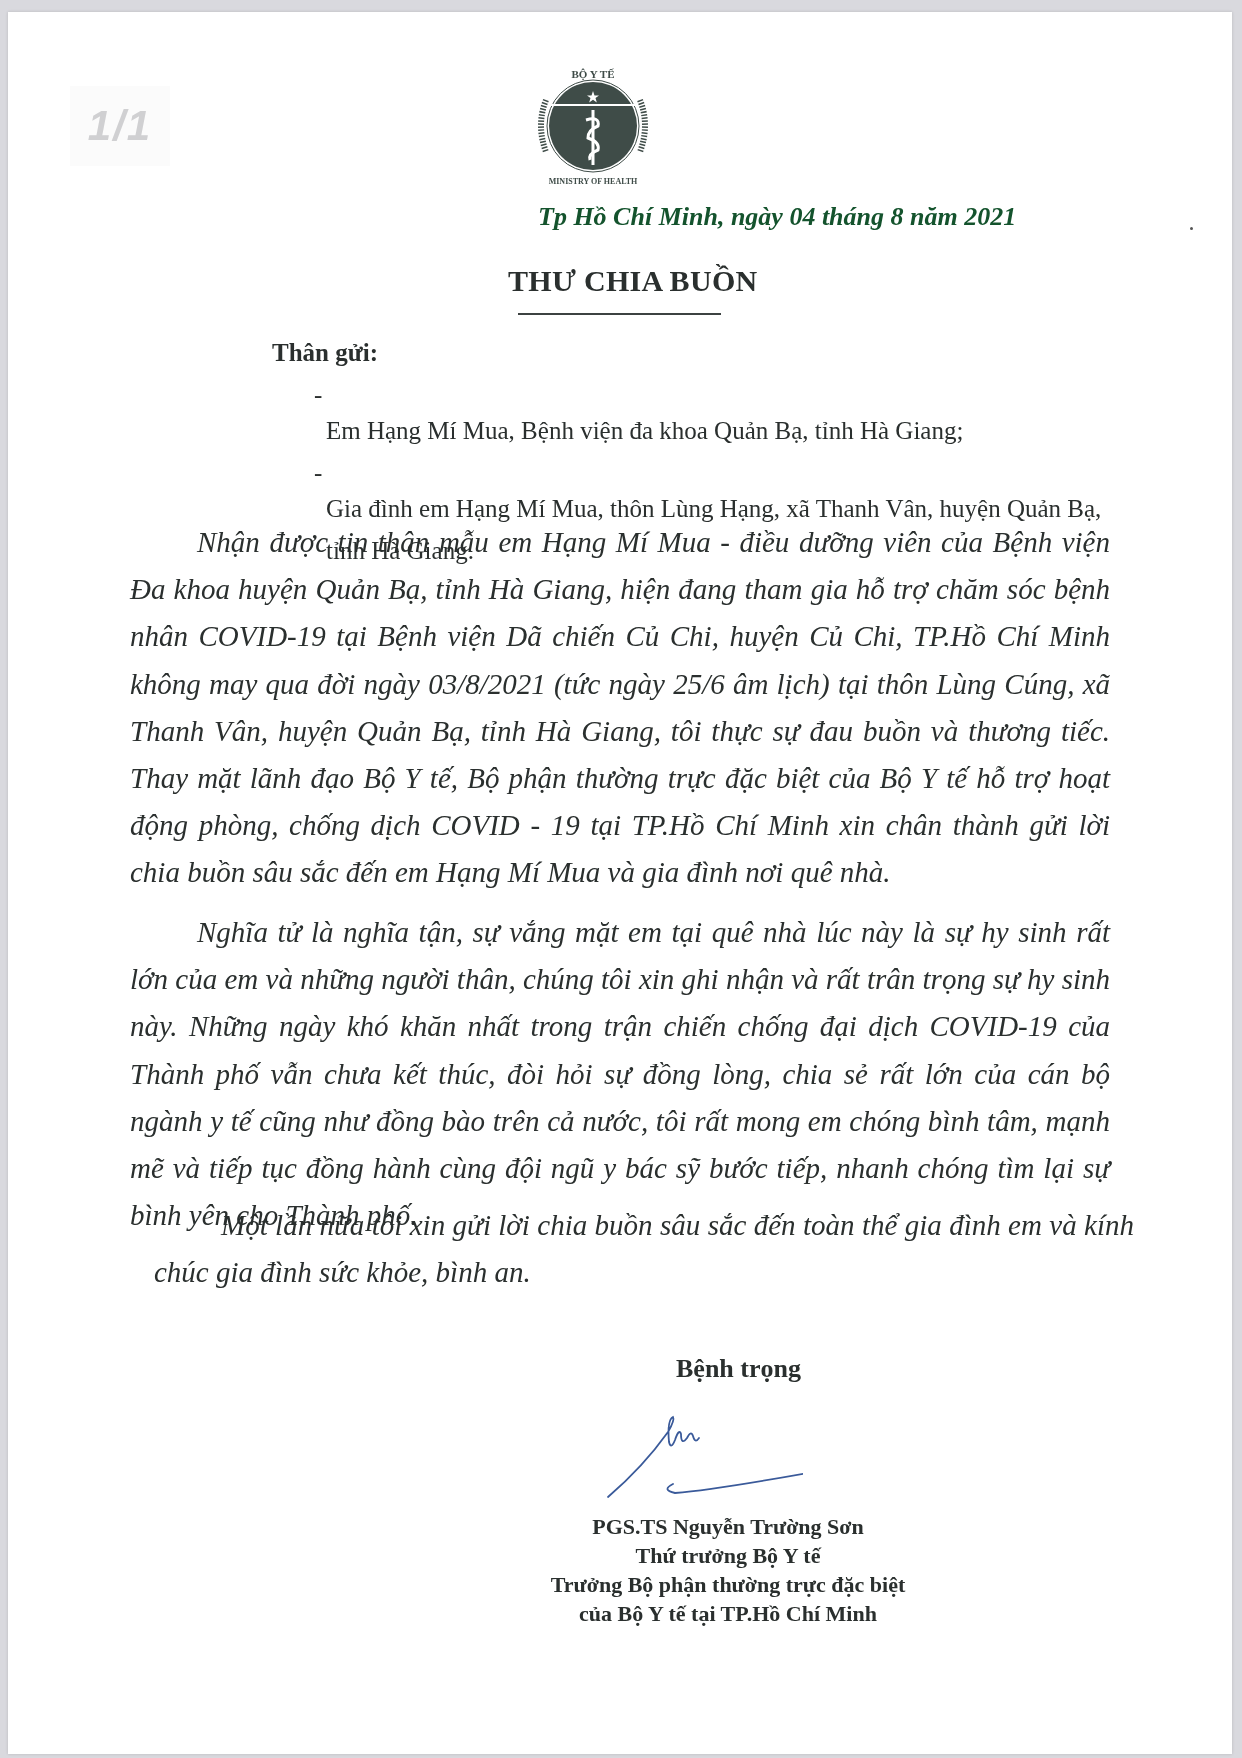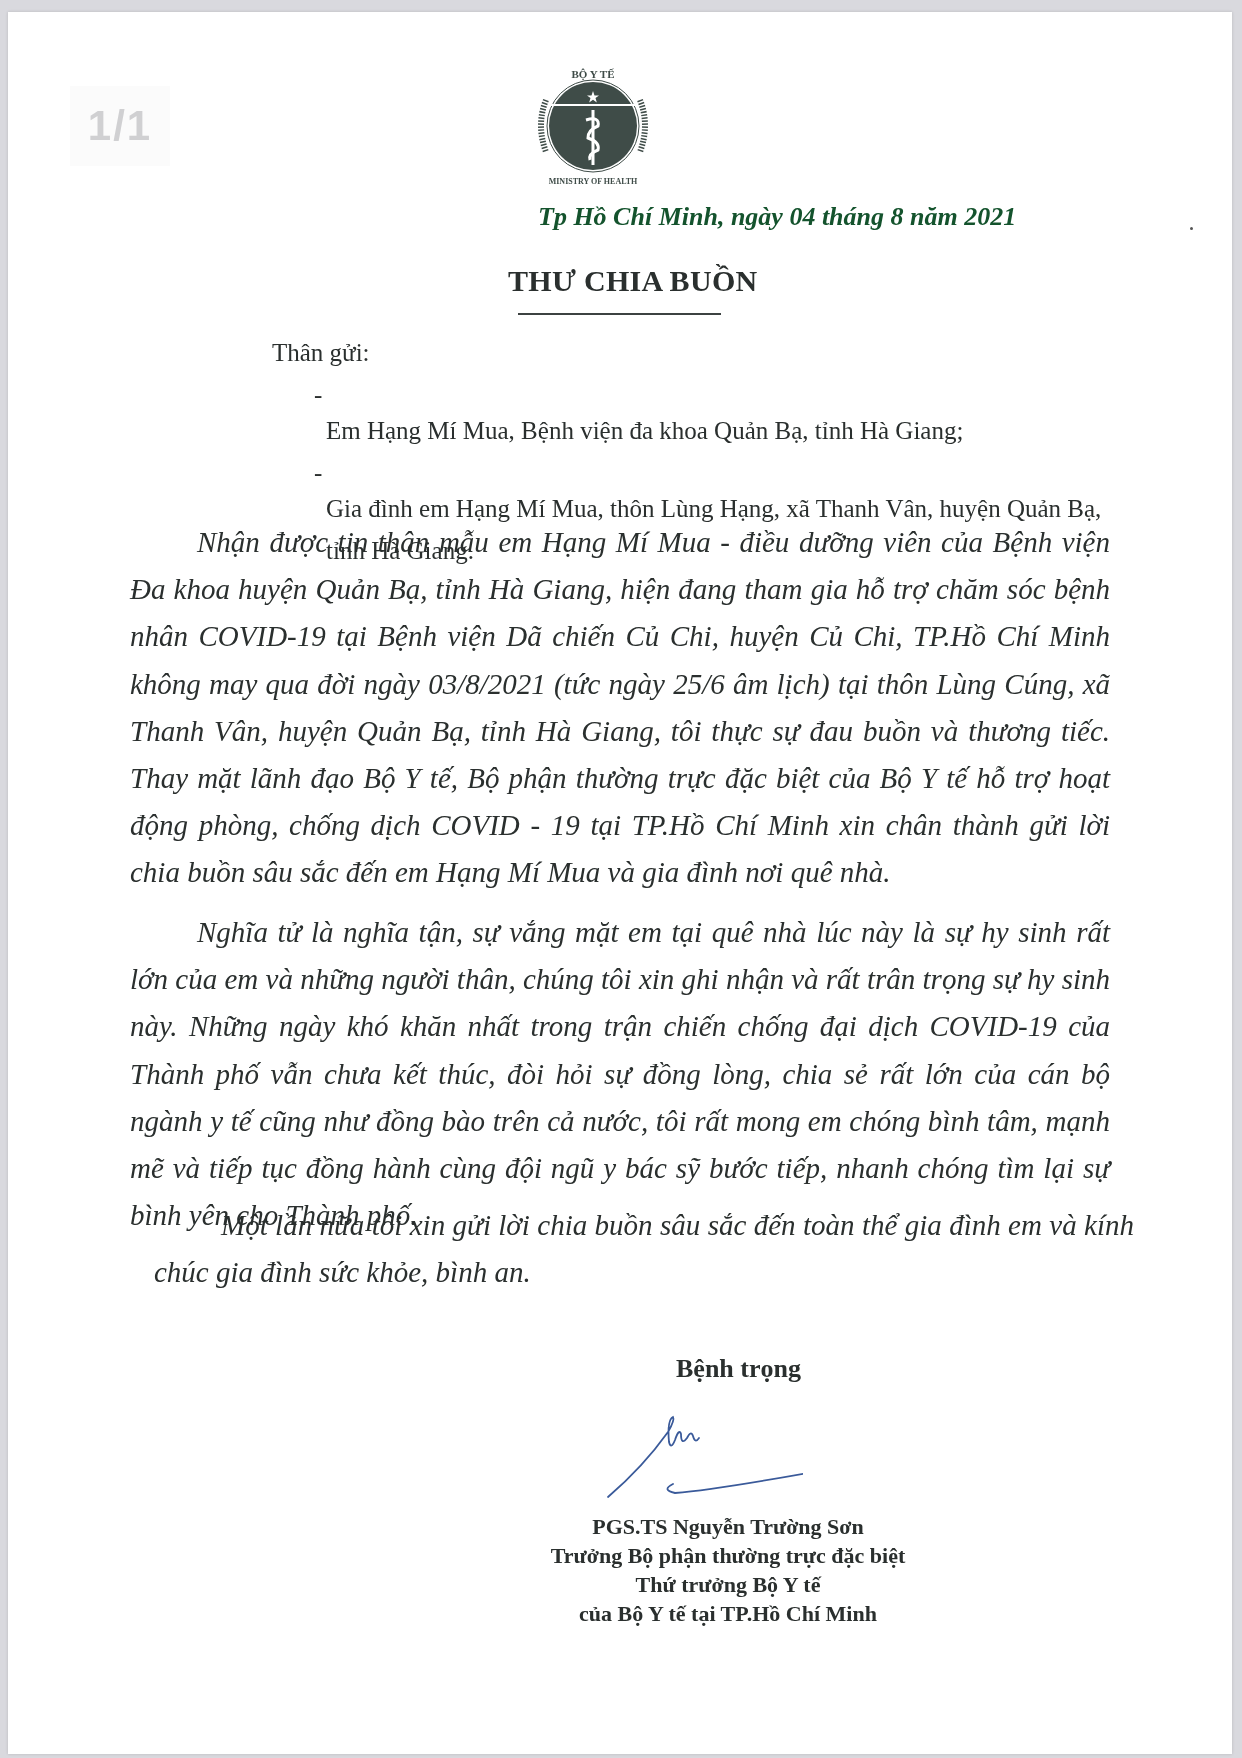--- a/index.html
+++ b/index.html
@@ -13,35 +13,35 @@
     .page {
       position: absolute; left: 8px; top: 12px; width: 1224px; height: 1742px;
       background: #ffffff;
       box-shadow: 0 0 3px rgba(0,0,0,0.15);
     }
     .page-counter {
       position: absolute; left: 62px; top: 74px; width: 100px; height: 80px;
       background: #fbfbfb;
       font-family: "Liberation Sans", sans-serif; font-weight: bold;
       font-size: 42px; color: #d0d0d2; letter-spacing: 2px;
-      display: flex; align-items: center; justify-content: center;
+      display: flex; align-items: center; justify-content: center; font-style: italic;
     }
     .logo { position: absolute; left: 520px; top: 48px; width: 130px; height: 130px; }
     .date-line {
       position: absolute; left: 530px; top: 190px;
       font-style: italic; font-weight: bold; font-size: 26px; color: #14532d;
     }
     .stray-dot { position: absolute; left: 1182px; top: 215px; width: 3px; height: 3px; background:#555; border-radius:50%; }
     .title {
       position: absolute; left: 500px; top: 252px;
       font-weight: bold; font-size: 30px; letter-spacing: 0.3px;
     }
     .title-rule { position: absolute; left: 510px; top: 301px; width: 203px; height: 2px; background: #3c4241; }
     .recipients { position: absolute; left: 264px; top: 320px; font-size: 25px; line-height: 42px; }
-    .recipients .label { font-weight: normal; }
+    .recipients .label { font-weight: bold; }
     .recipients .item { display: flex; }
     .recipients .dash { width: 54px; padding-left: 42px; box-sizing: border-box; }
     .recipients .item-text { width: 800px; margin-top: 36px; }
     .body-text {
       position: absolute; left: 122px; width: 980px;
       font-size: 29px; line-height: 47.2px; text-align: justify; font-style: italic;
     }
     .body-text p { margin: 0; text-indent: 67px; }
     .p1 { top: 507px; }
     .p2 { top: 897px; }
@@ -107,17 +107,17 @@
 
   <svg class="signature" viewBox="0 0 200 120">
     <g stroke="#3a5a9a" stroke-width="1.8" fill="none" stroke-linecap="round">
       <path d="M5 105 Q40 75 65 40 Q72 28 70 25 Q64 28 66 50 Q68 58 72 48 Q76 36 78 42 Q78 54 84 46 Q88 38 90 44 Q92 52 96 46"></path>
       <path d="M70 92 Q58 98 72 101 Q110 98 210 80"></path>
     </g>
   </svg>
 
   <div class="signer-block">
     <div>PGS.TS Nguyễn Trường Sơn</div>
+    <div>Thứ trưởng Bộ Y tế</div>
     <div>Trưởng Bộ phận thường trực đặc biệt</div>
-    <div>Thứ trưởng Bộ Y tế</div>
     <div>của Bộ Y tế tại TP.Hồ Chí Minh</div>
   </div>
 </div>
 
 </body></html>

